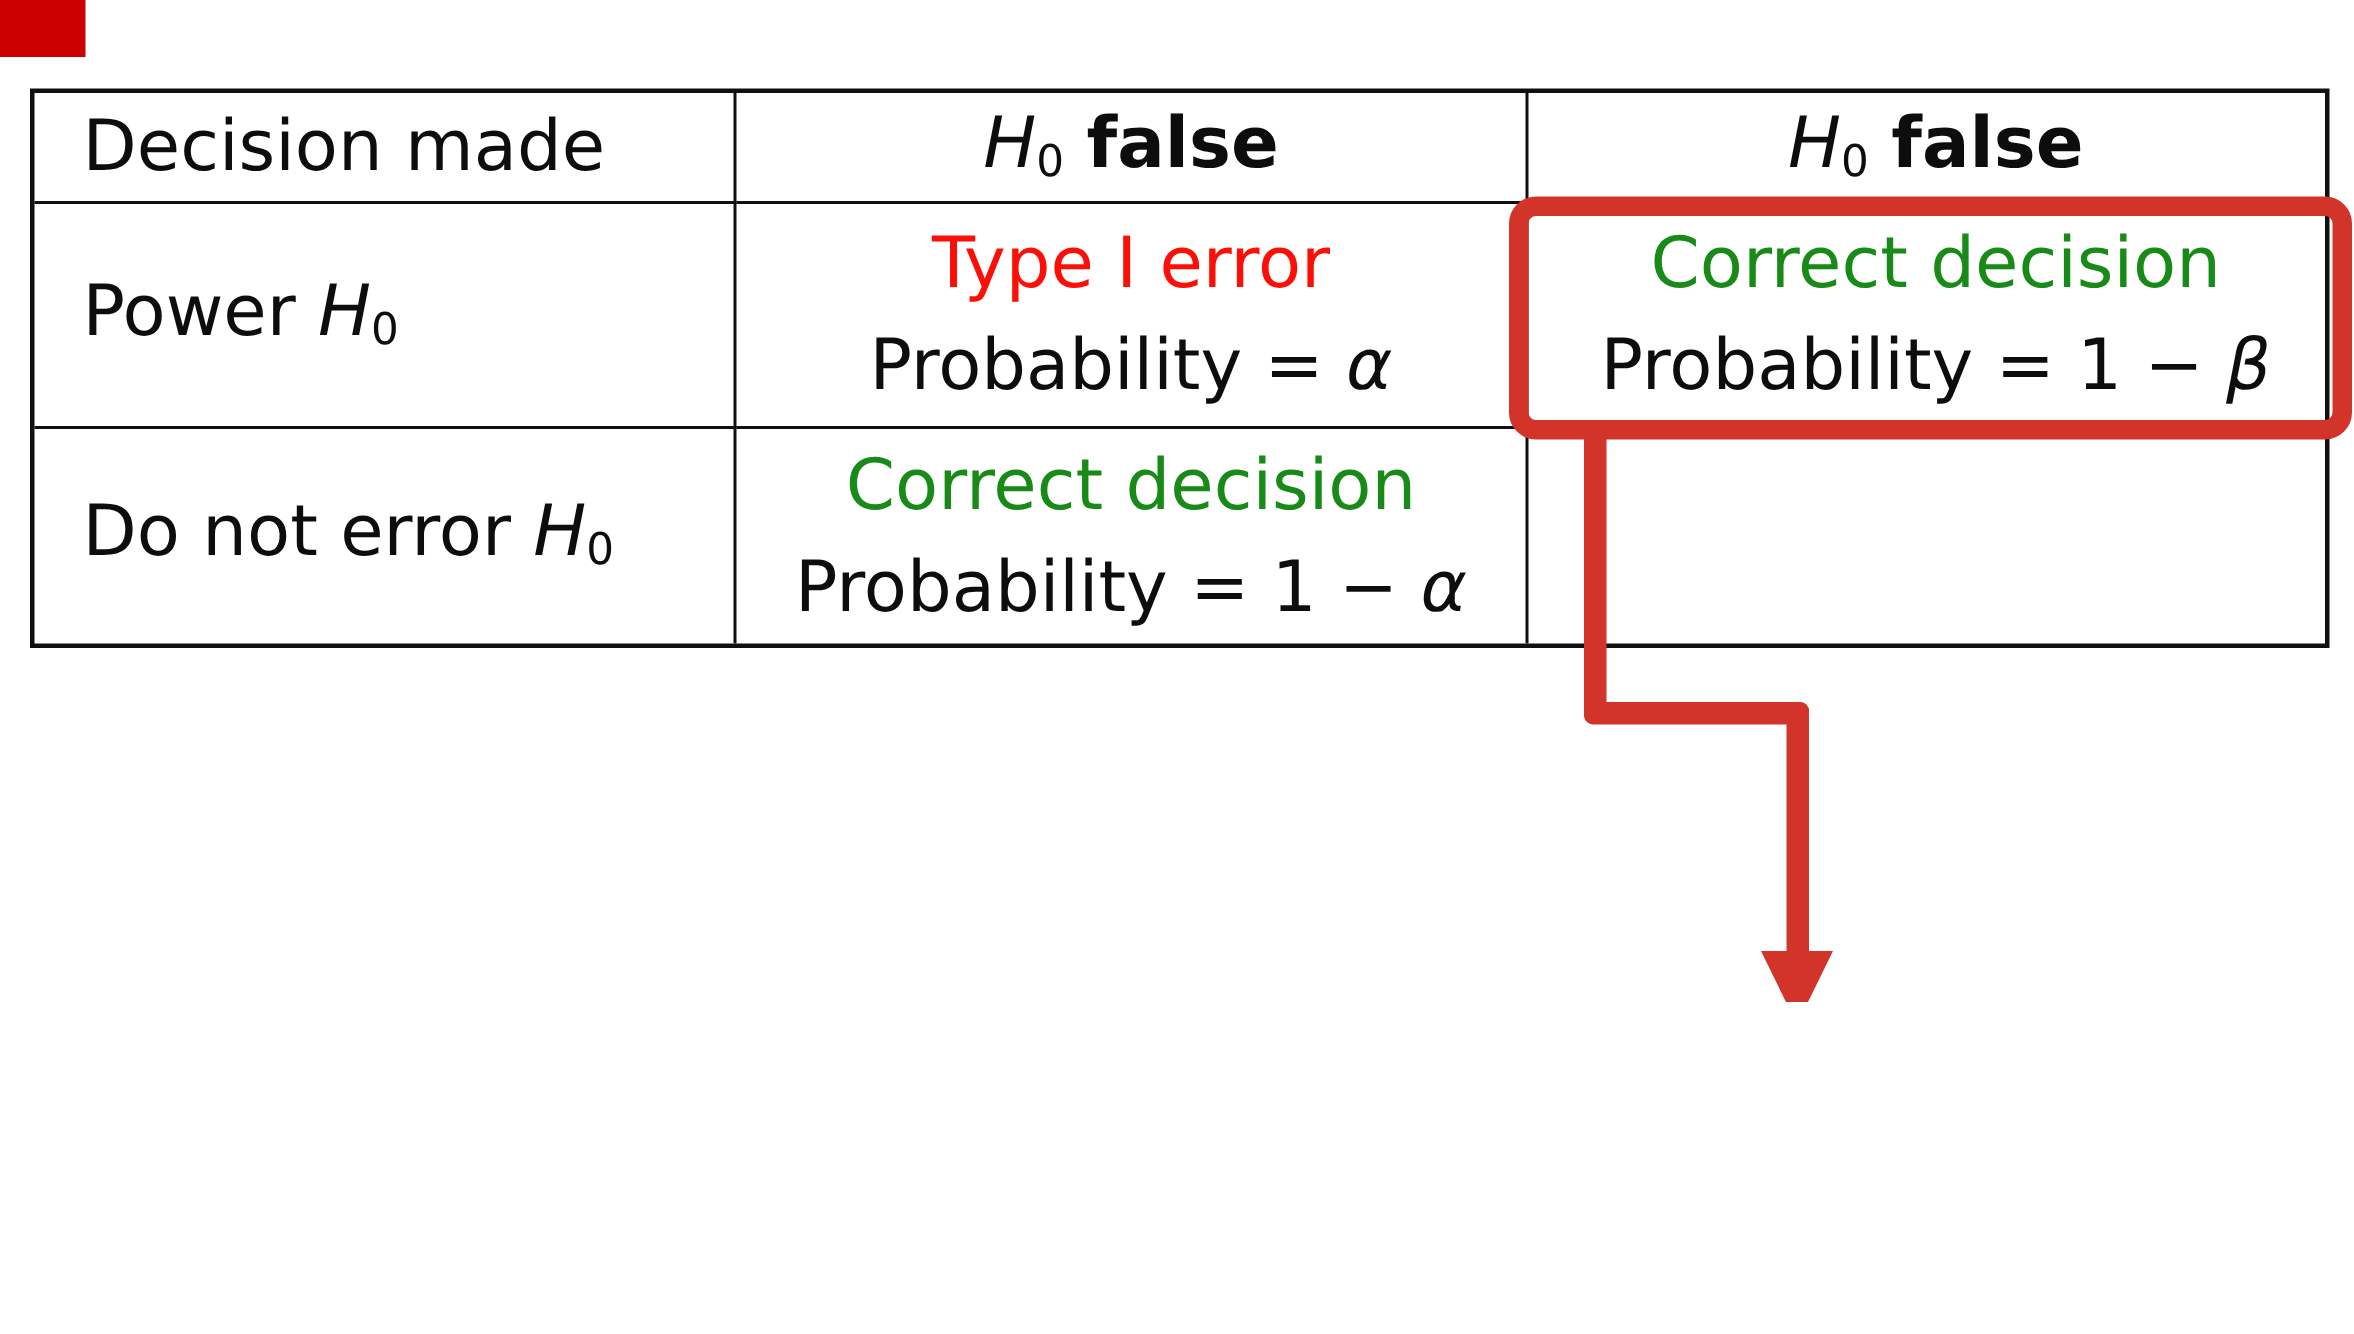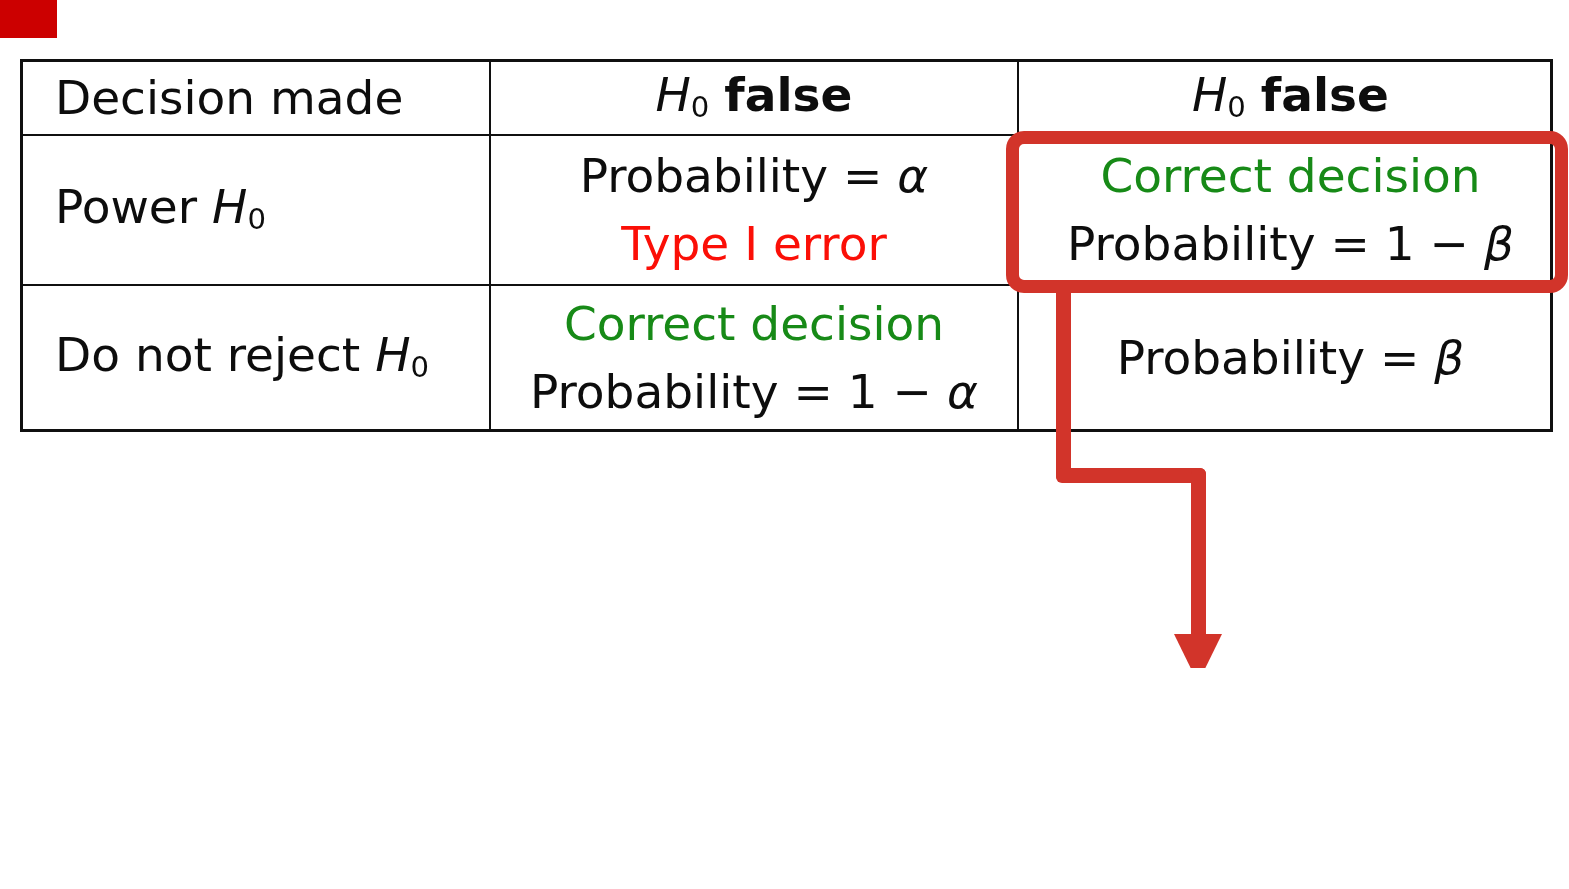--- a/index.html
+++ b/index.html
@@ -72,37 +72,36 @@
       <span><i class="mathvar">H</i><sub class="mathsub">0</sub>&nbsp;<b class="hdr-bold">false</b></span>
     </div>
     <div class="t-cell lastcol">
       <span><i class="mathvar">H</i><sub class="mathsub">0</sub>&nbsp;<b class="hdr-bold">false</b></span>
     </div>
 
     <div class="t-cell leftcell">
       <span><span>Power </span><i class="mathvar">H</i><sub class="mathsub">0</sub></span>
     </div>
     <div class="t-cell">
+      <span class="hline red">Type I error</span>
       <span class="hline"><span>Probability = </span><i class="mathvar">α</i></span>
-      <span class="hline red">Type I error</span>
     </div>
     <div class="t-cell lastcol">
       <span class="hline green">Correct decision</span>
       <span class="hline"><span>Probability = 1 − </span><i class="mathvar">β</i></span>
     </div>
 
     <div class="t-cell leftcell lastrow">
-      <span><span>Do not reject </span><i class="mathvar">H</i><sub class="mathsub">0</sub></span>
+      <span><span>Do not error </span><i class="mathvar">H</i><sub class="mathsub">0</sub></span>
     </div>
     <div class="t-cell lastrow">
       <span class="hline green">Correct decision</span>
       <span class="hline"><span>Probability = 1 − </span><i class="mathvar">α</i></span>
     </div>
     <div class="t-cell lastcol lastrow">
-      <span class="hline"><span>Probability = </span><i class="mathvar">β</i></span>
     </div>
 
   </div>
 
   <div class="highlight-box"></div>
 
   <div class="arrow-seg arrow-v1"></div>
   <div class="arrow-seg arrow-h"></div>
   <div class="arrow-seg arrow-v2"></div>
   <div class="arrow-head"></div>

